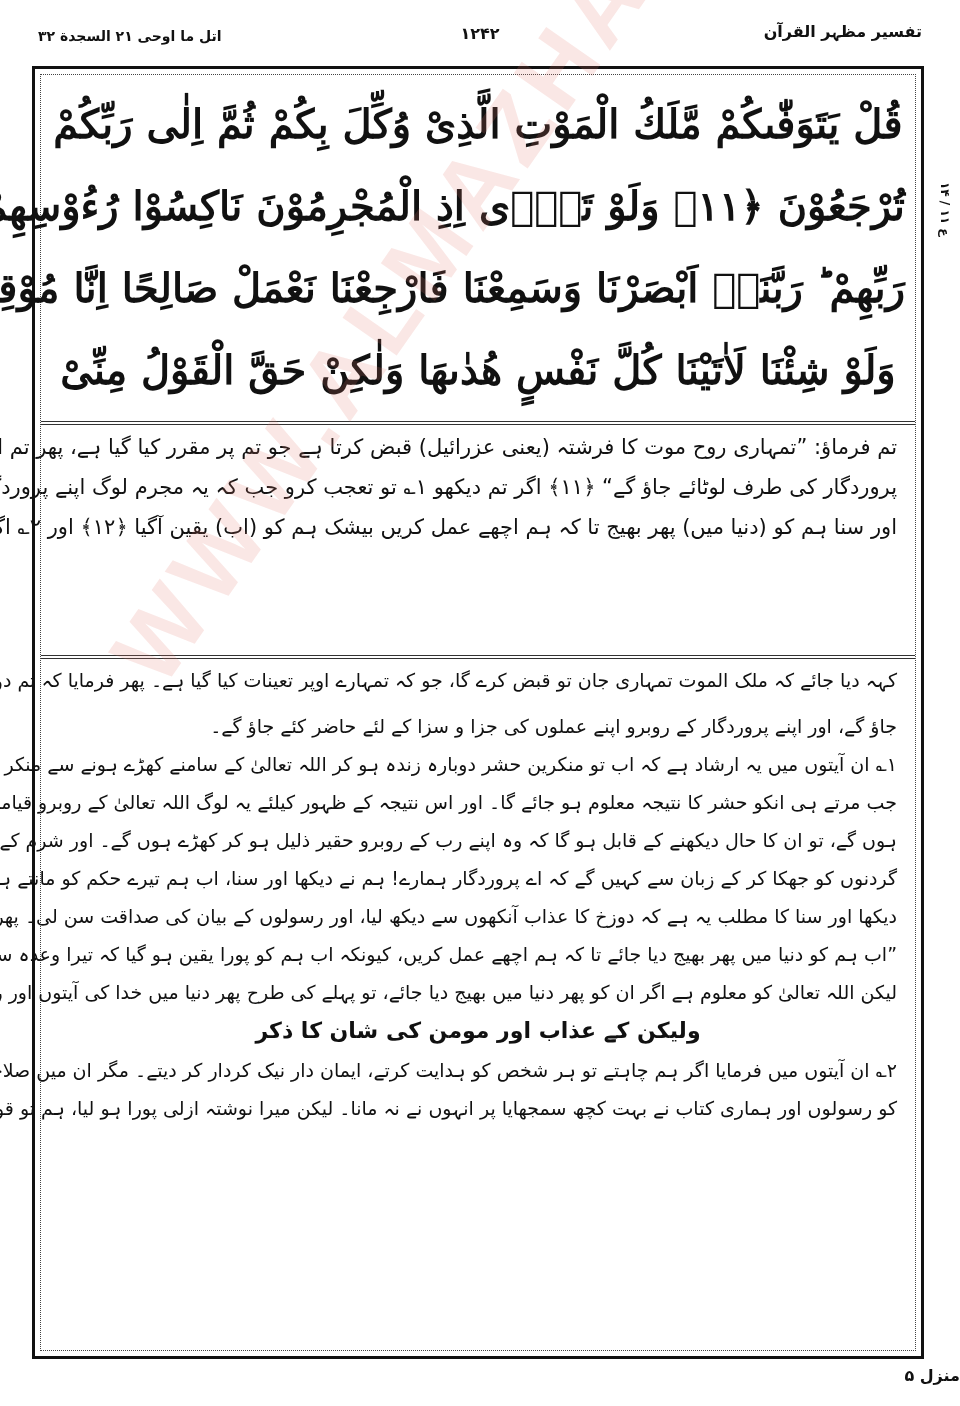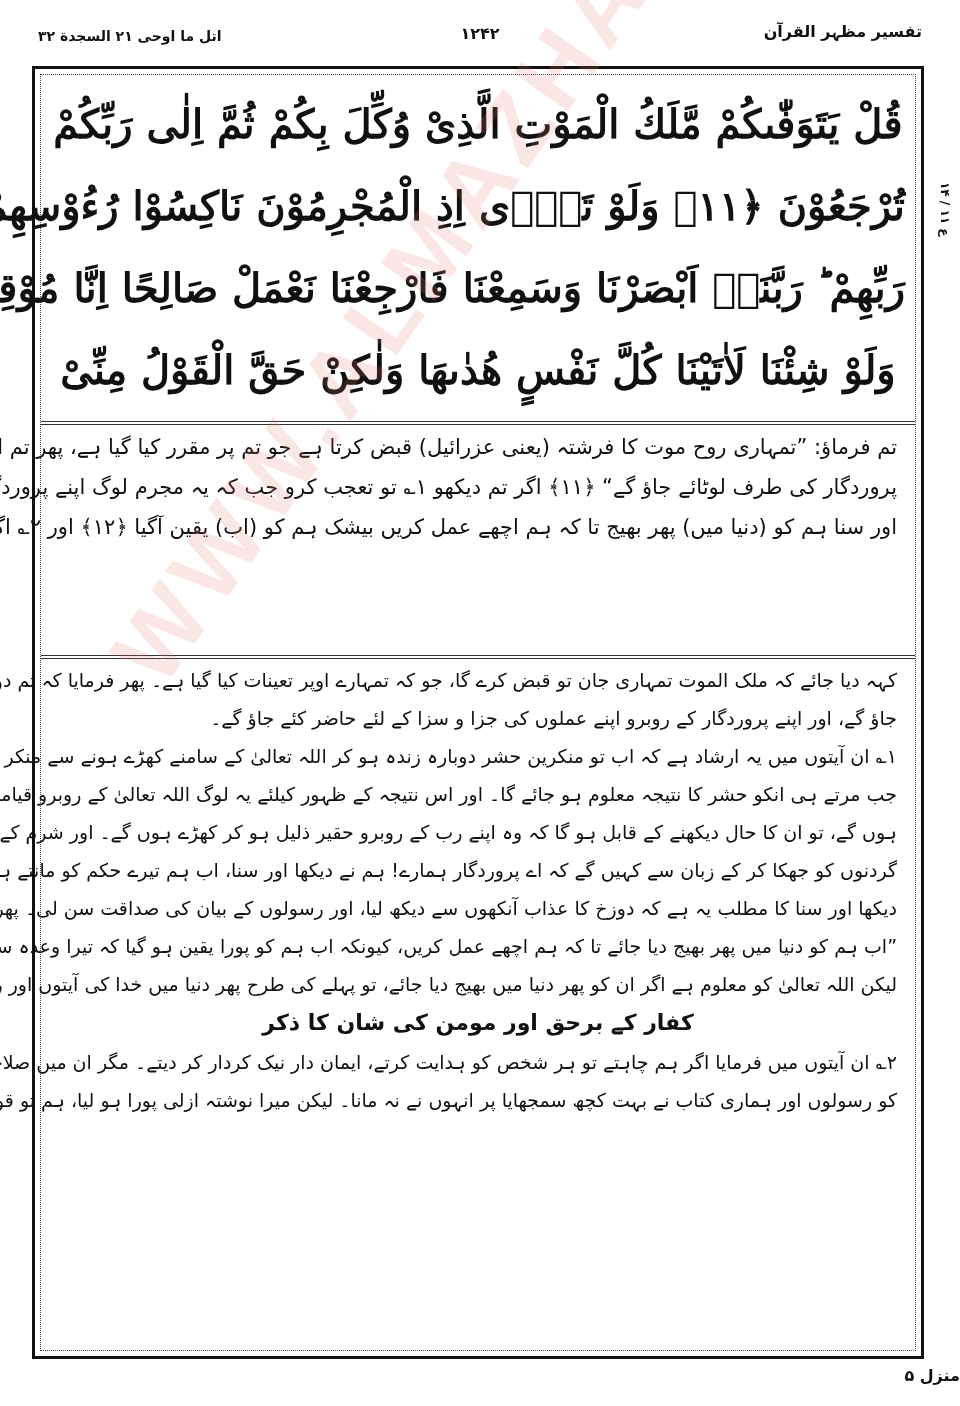--- a/index.html
+++ b/index.html
@@ -12,21 +12,21 @@
   .frame-inner { position: absolute; top: 5px; left: 5px; right: 5px; bottom: 5px; border: 1px dotted #444; }
   .watermark { position: absolute; top: 640px; left: 90px; font-size: 96px; font-weight: bold; color: rgba(230,120,110,0.18); transform: rotate(-55deg); transform-origin: left top; white-space: nowrap; letter-spacing: 8px; pointer-events: none; font-family: "Liberation Sans", sans-serif; }
   .arabic-block { position: absolute; top: 8px; left: 10px; right: 10px; height: 340px; direction: rtl; text-align: justify; }
   .arabic-line { font-family: "DejaVu Serif", serif; font-size: 40px; font-weight: bold; line-height: 82px; white-space: nowrap; text-align: center; }
   .sep { position: absolute; left: 0; right: 0; height: 0; border-top: 1px solid #333; border-bottom: 1px solid #333; padding-top: 2px; }
   .translation { position: absolute; top: 352px; left: 18px; right: 18px; direction: rtl; }
   .tline { font-size: 21px; line-height: 40px; text-align: justify; text-align-last: justify; white-space: nowrap; }
   .tline.last { text-align-last: right; }
   .commentary { position: absolute; top: 586px; left: 18px; right: 18px; direction: rtl; }
   .cline { font-size: 19px; line-height: 38px; text-align: justify; text-align-last: justify; white-space: nowrap; }
-  .cline.last { text-align-last: right; }
+  .cline.last { text-align-last: right; margin-top: 8px; }
   .subheading { font-size: 22px; font-weight: bold; text-align: center; line-height: 40px; }
   .ruku-marker { position: absolute; top: 182px; right: 8px; font-size: 12px; direction: rtl; writing-mode: vertical-rl; font-weight: bold; }
   .footer { position: absolute; top: 1366px; left: 0; right: 0; font-size: 16px; font-weight: bold; direction: rtl; }
 </style>
 </head>
 <body>
 
 <div class="page-header">
   <div class="hdr-title">تفسیر مظہر القرآن</div>
   <div class="hdr-pagenum">۱۲۴۲</div>
@@ -56,21 +56,21 @@
     <div class="commentary">
       <div class="cline">کہہ دیا جائے کہ ملک الموت تمہاری جان تو قبض کرے گا، جو کہ تمہارے اوپر تعینات کیا گیا ہے۔ پھر فرمایا کہ تم دوبارہ جلائے</div>
       <div class="cline last">جاؤ گے، اور اپنے پروردگار کے روبرو اپنے عملوں کی جزا و سزا کے لئے حاضر کئے جاؤ گے۔</div>
       <div class="cline">۱؎ ان آیتوں میں یہ ارشاد ہے کہ اب تو منکرین حشر دوبارہ زندہ ہو کر اللہ تعالیٰ کے سامنے کھڑے ہونے سے منکر ہیں، لیکن</div>
       <div class="cline">جب مرتے ہی انکو حشر کا نتیجہ معلوم ہو جائے گا۔ اور اس نتیجہ کے ظہور کیلئے یہ لوگ اللہ تعالیٰ کے روبرو قیامت کے دن کھڑے</div>
       <div class="cline">ہوں گے، تو ان کا حال دیکھنے کے قابل ہو گا کہ وہ اپنے رب کے روبرو حقیر ذلیل ہو کر کھڑے ہوں گے۔ اور شرم کے مارے</div>
       <div class="cline">گردنوں کو جھکا کر کے زبان سے کہیں گے کہ اے پروردگار ہمارے! ہم نے دیکھا اور سنا، اب ہم تیرے حکم کو مانتے ہیں۔</div>
       <div class="cline">دیکھا اور سنا کا مطلب یہ ہے کہ دوزخ کا عذاب آنکھوں سے دیکھ لیا، اور رسولوں کے بیان کی صداقت سن لی۔ پھر کہیں گے:</div>
       <div class="cline">”اب ہم کو دنیا میں پھر بھیج دیا جائے تا کہ ہم اچھے عمل کریں، کیونکہ اب ہم کو پورا یقین ہو گیا کہ تیرا وعدہ سچا اور برحق ہے“۔</div>
       <div class="cline">لیکن اللہ تعالیٰ کو معلوم ہے اگر ان کو پھر دنیا میں بھیج دیا جائے، تو پہلے کی طرح پھر دنیا میں خدا کی آیتوں اور رسولوں کو</div>
-      <div class="subheading">کفار کے برحق اور مومن کی شان کا ذکر</div>
+      <div class="subheading">ولیکن کے عذاب اور مومن کی شان کا ذکر</div>
       <div class="cline">۲؎ ان آیتوں میں فرمایا اگر ہم چاہتے تو ہر شخص کو ہدایت کرتے، ایمان دار نیک کردار کر دیتے۔ مگر ان میں صلاحیت نہ تھی، ان</div>
       <div class="cline">کو رسولوں اور ہماری کتاب نے بہت کچھ سمجھایا پر انہوں نے نہ مانا۔ لیکن میرا نوشتہ ازلی پورا ہو لیا، ہم تو قول کے سچے ہیں، اور</div>
     </div>
 
   </div>
 </div>
 
 <div class="ruku-marker">ع ۱۱ / ۱۴</div>
 
 <div class="watermark">WWW.ALMAZHAR.COM</div>

